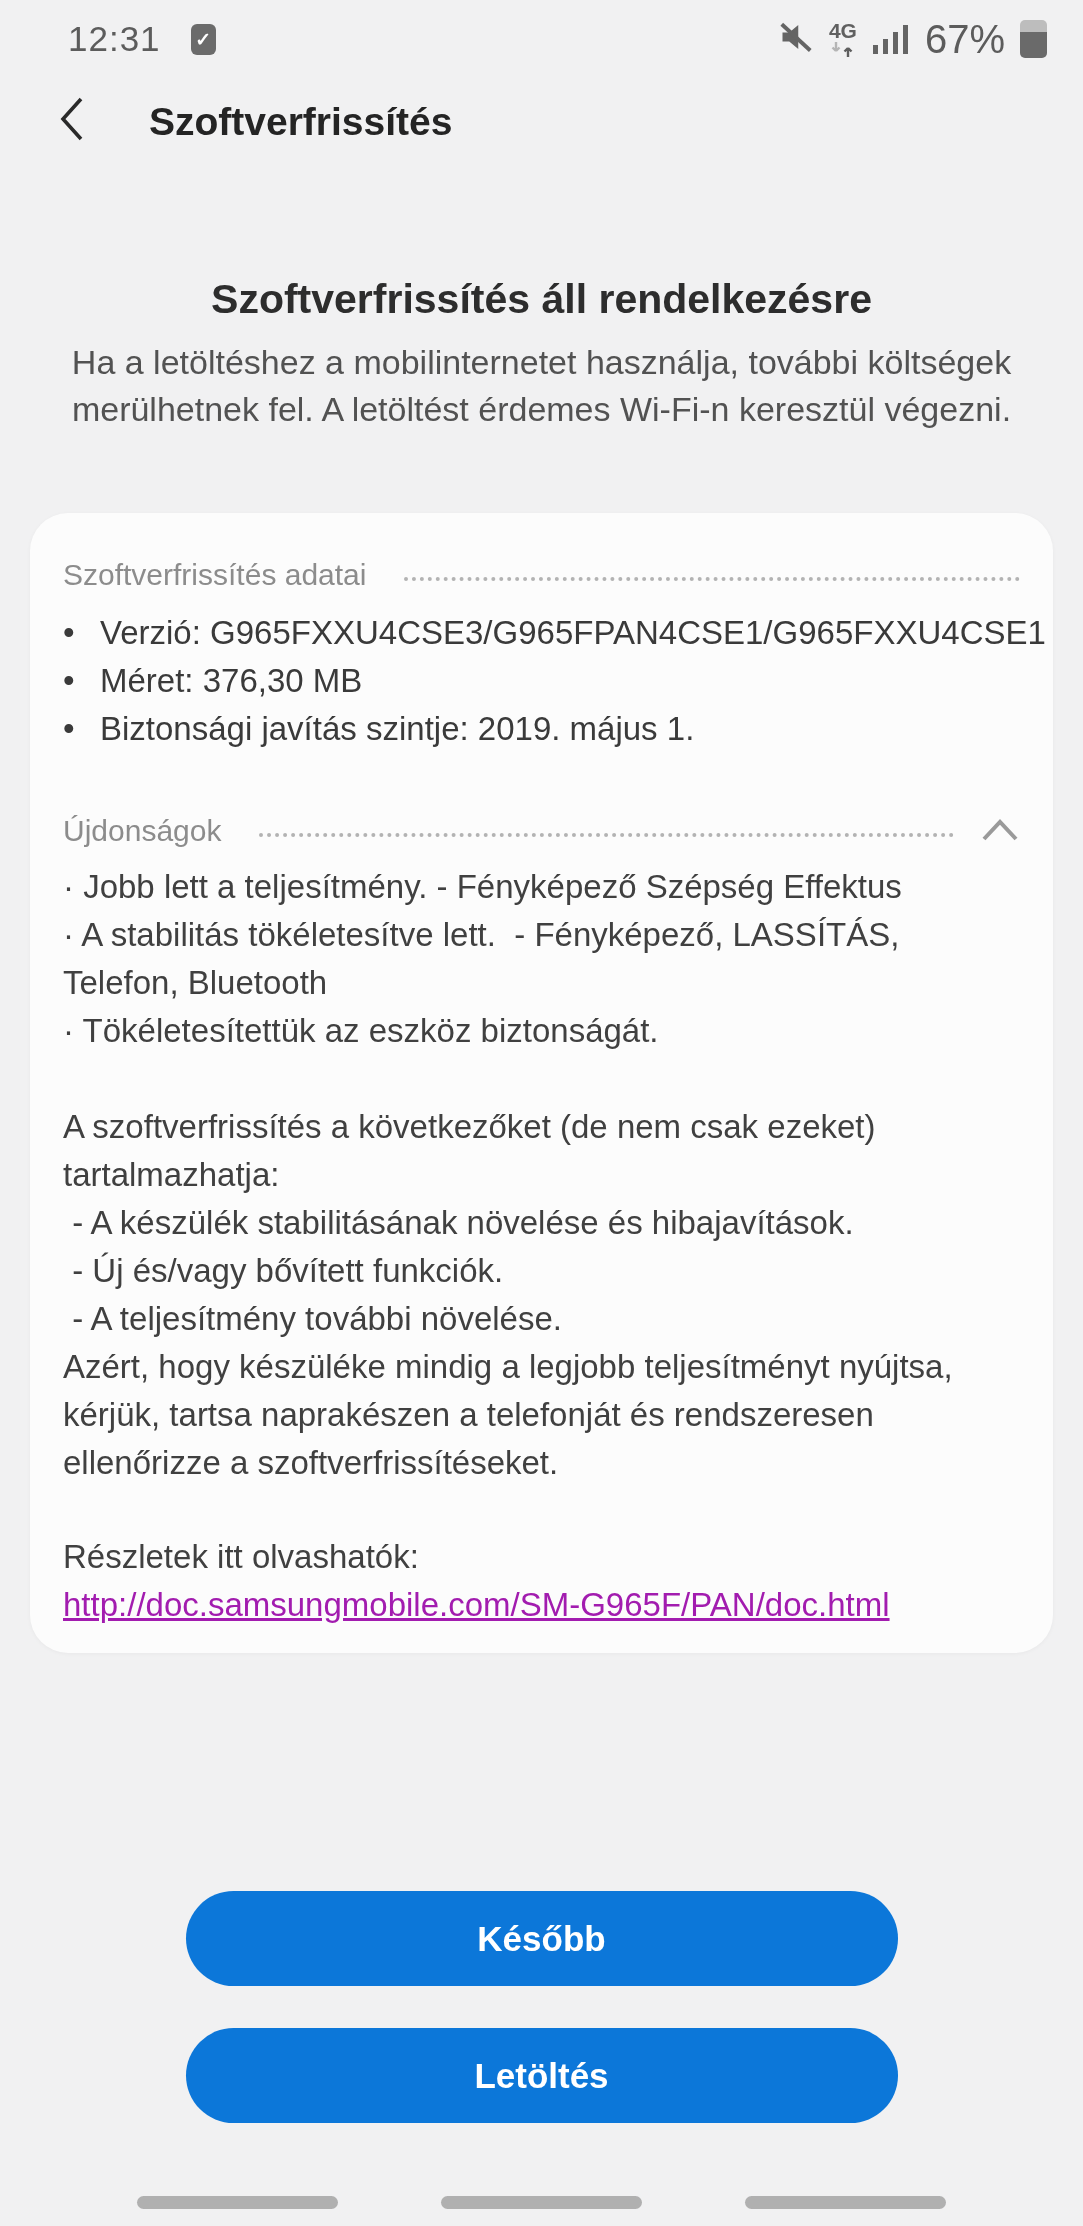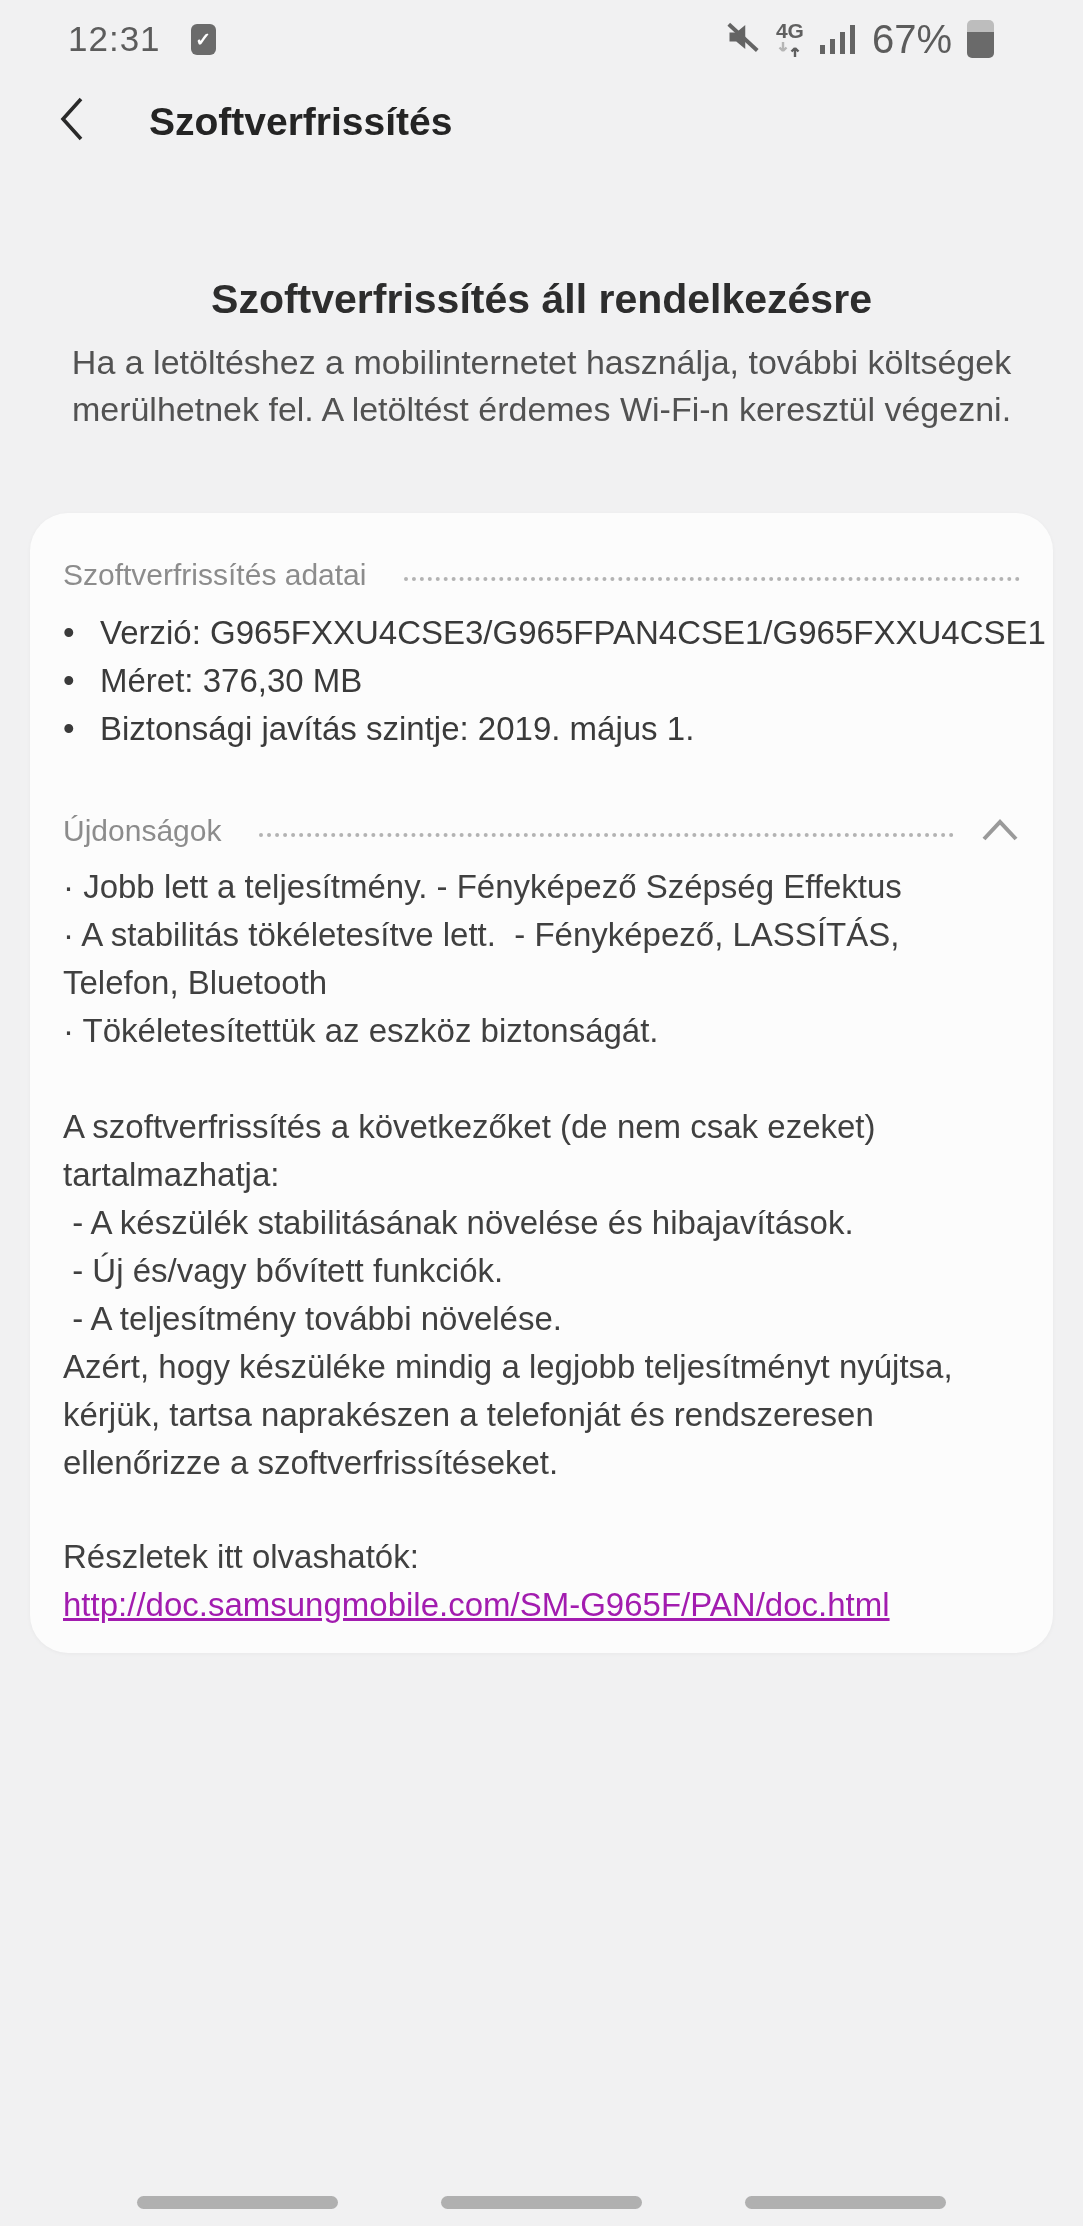--- a/index.html
+++ b/index.html
@@ -6,21 +6,21 @@
   body { font-family:"Liberation Sans", sans-serif; }
   .screen {
     position:relative; width:1083px; height:2226px;
     background:#f1f1f2; overflow:hidden;
     color:#3a3a3a;
   }
 
   
   .status-bar {
     display:flex; justify-content:space-between; align-items:center;
-    padding:14px 89px 0 68px; height:50px;
+    padding:14px 36px 0 68px; height:50px;
   }
   .sb-left, .sb-right { display:flex; align-items:center; }
   .sb-time { font-size:35px; color:#5c5c5c; letter-spacing:1px; }
   .notif-badge {
     width:25px; height:31px; background:#6b6b6b; border-radius:6px;
     margin-left:30px; display:flex; align-items:center; justify-content:center;
     color:#fff; font-size:19px; font-weight:bold;
   }
   .sb-right { gap:15px; }
   .net-4g { display:flex; flex-direction:column; align-items:center; line-height:1; }
@@ -177,20 +177,24 @@
  - A teljesítmény további növelése.
 Azért, hogy készüléke mindig a legjobb teljesítményt nyújtsa, kérjük, tartsa naprakészen a telefonját és rendszeresen ellenőrizze a szoftverfrissítéseket.</div>
 
     <div class="details">
       <div>Részletek itt olvashatók:</div>
       <a href="#">http://doc.samsungmobile.com/SM-G965F/PAN/doc.html</a>
     </div>
 
   </div>
 
+  <div class="button-area">
+    <button class="pill-btn">Később</button>
+    <button class="pill-btn">Letöltés</button>
+  </div>
 
   <div class="nav-hints">
     <span></span>
     <span></span>
     <span></span>
   </div>
 
 </div>
 
 </body></html>

